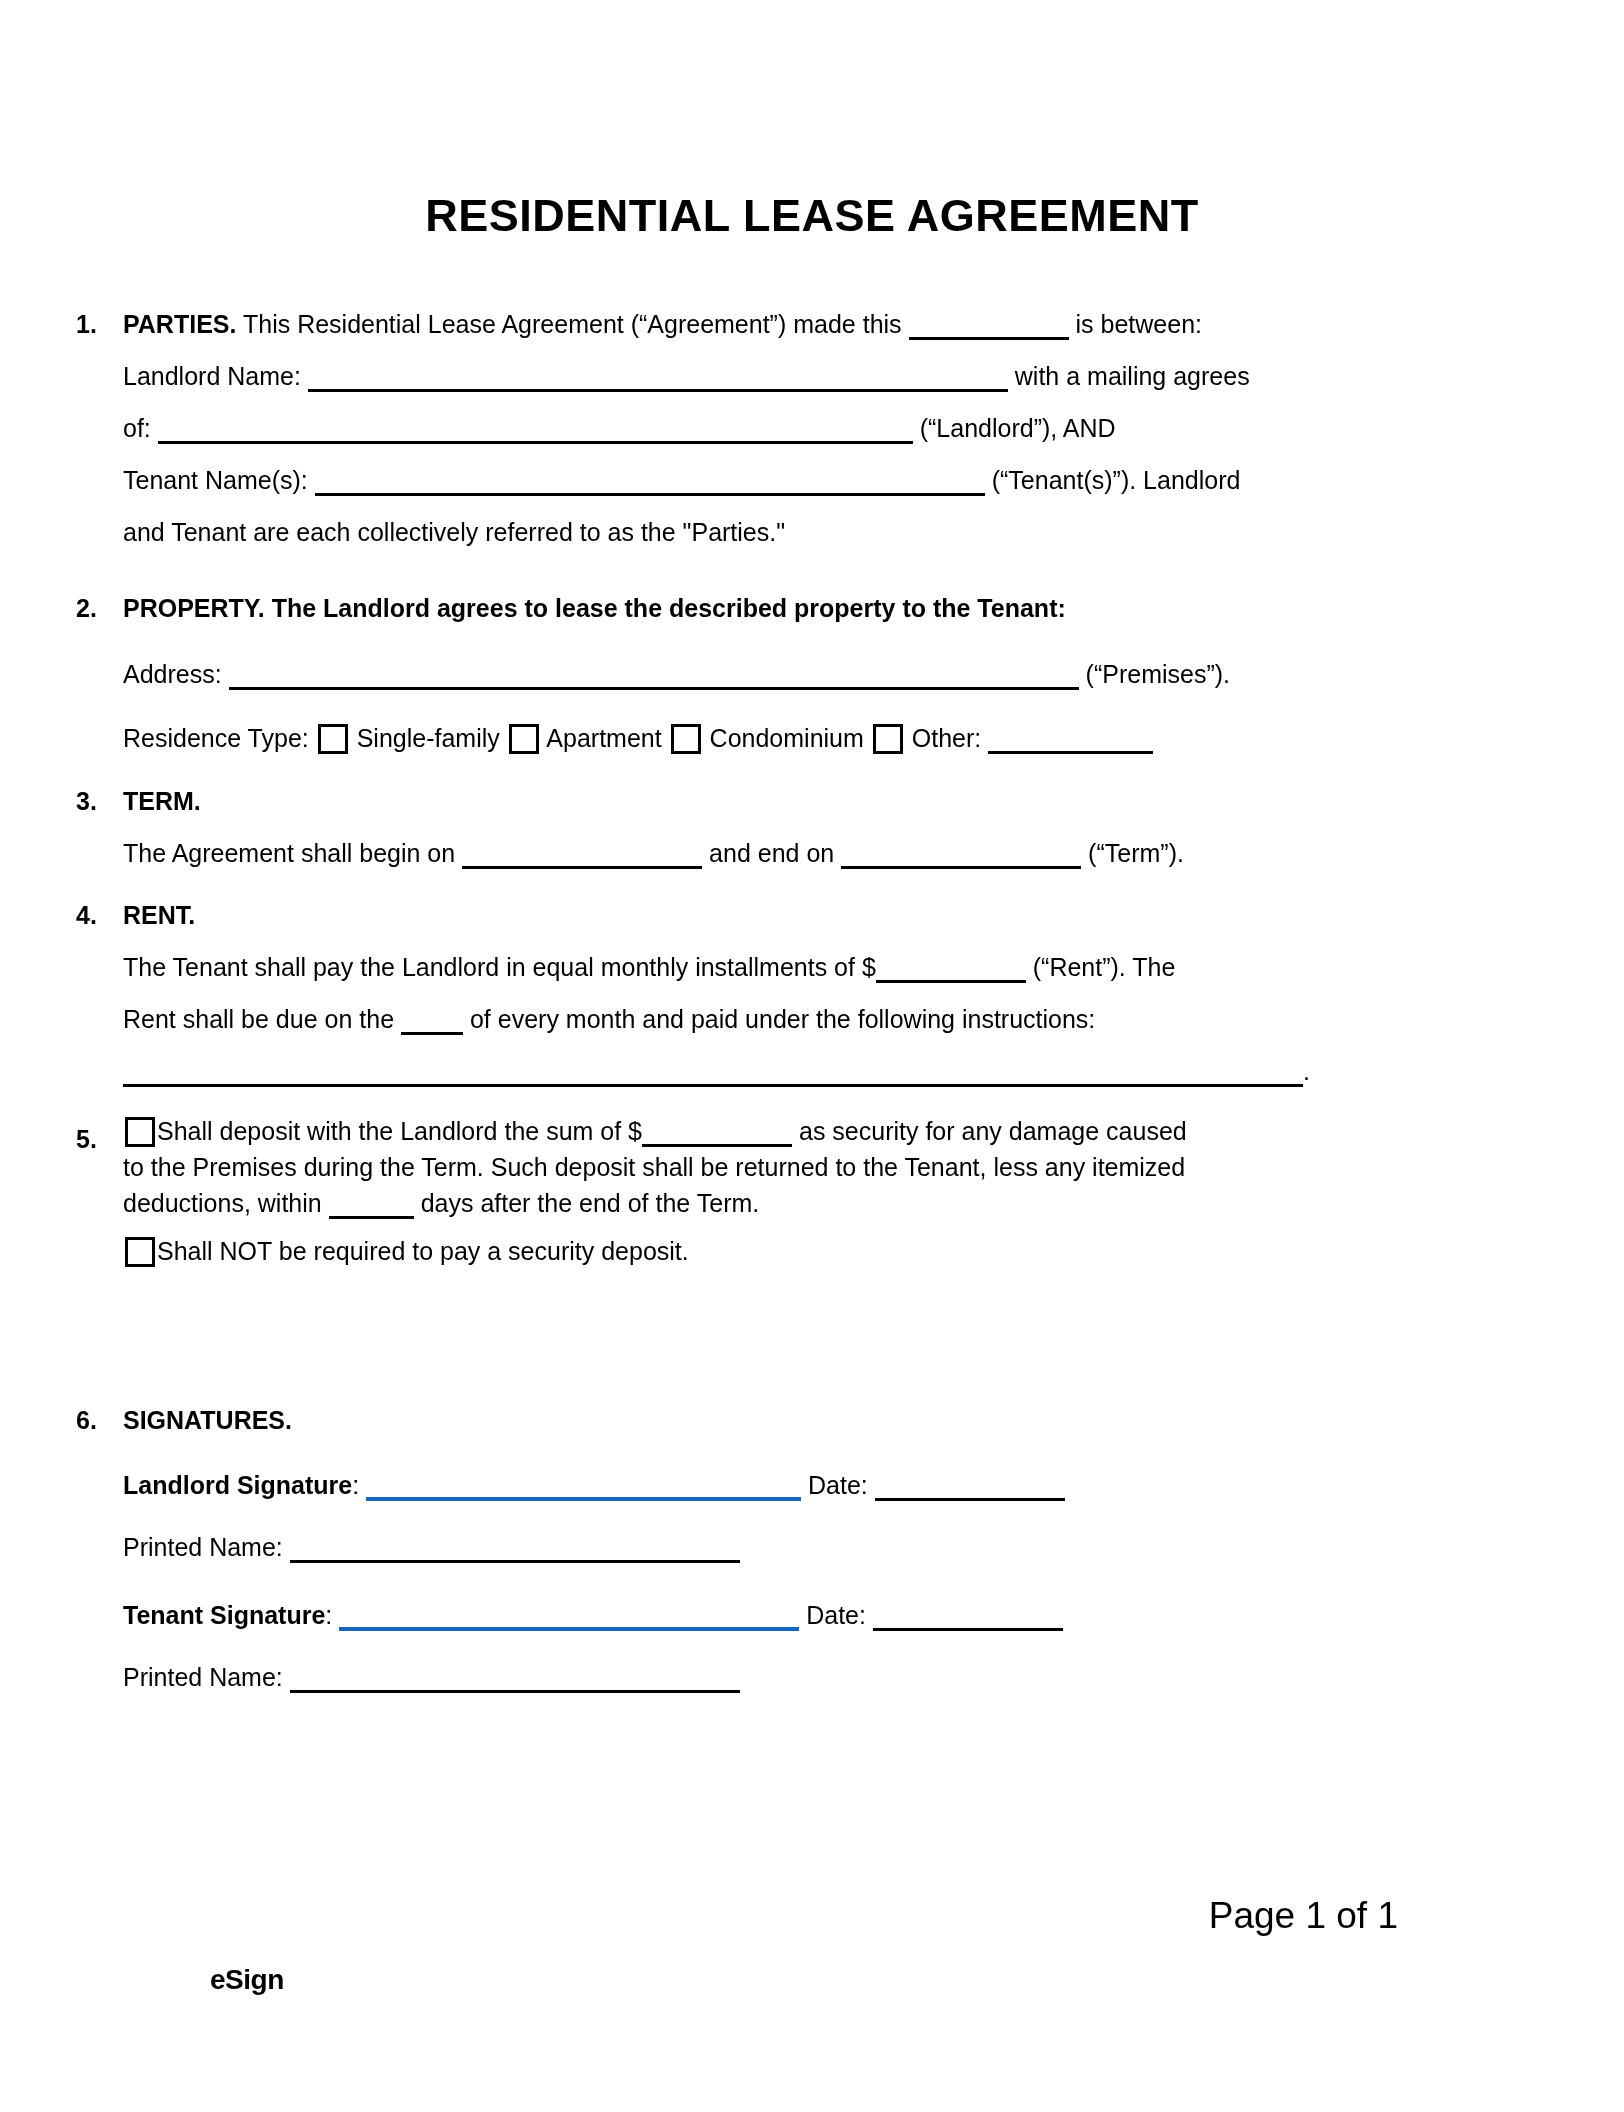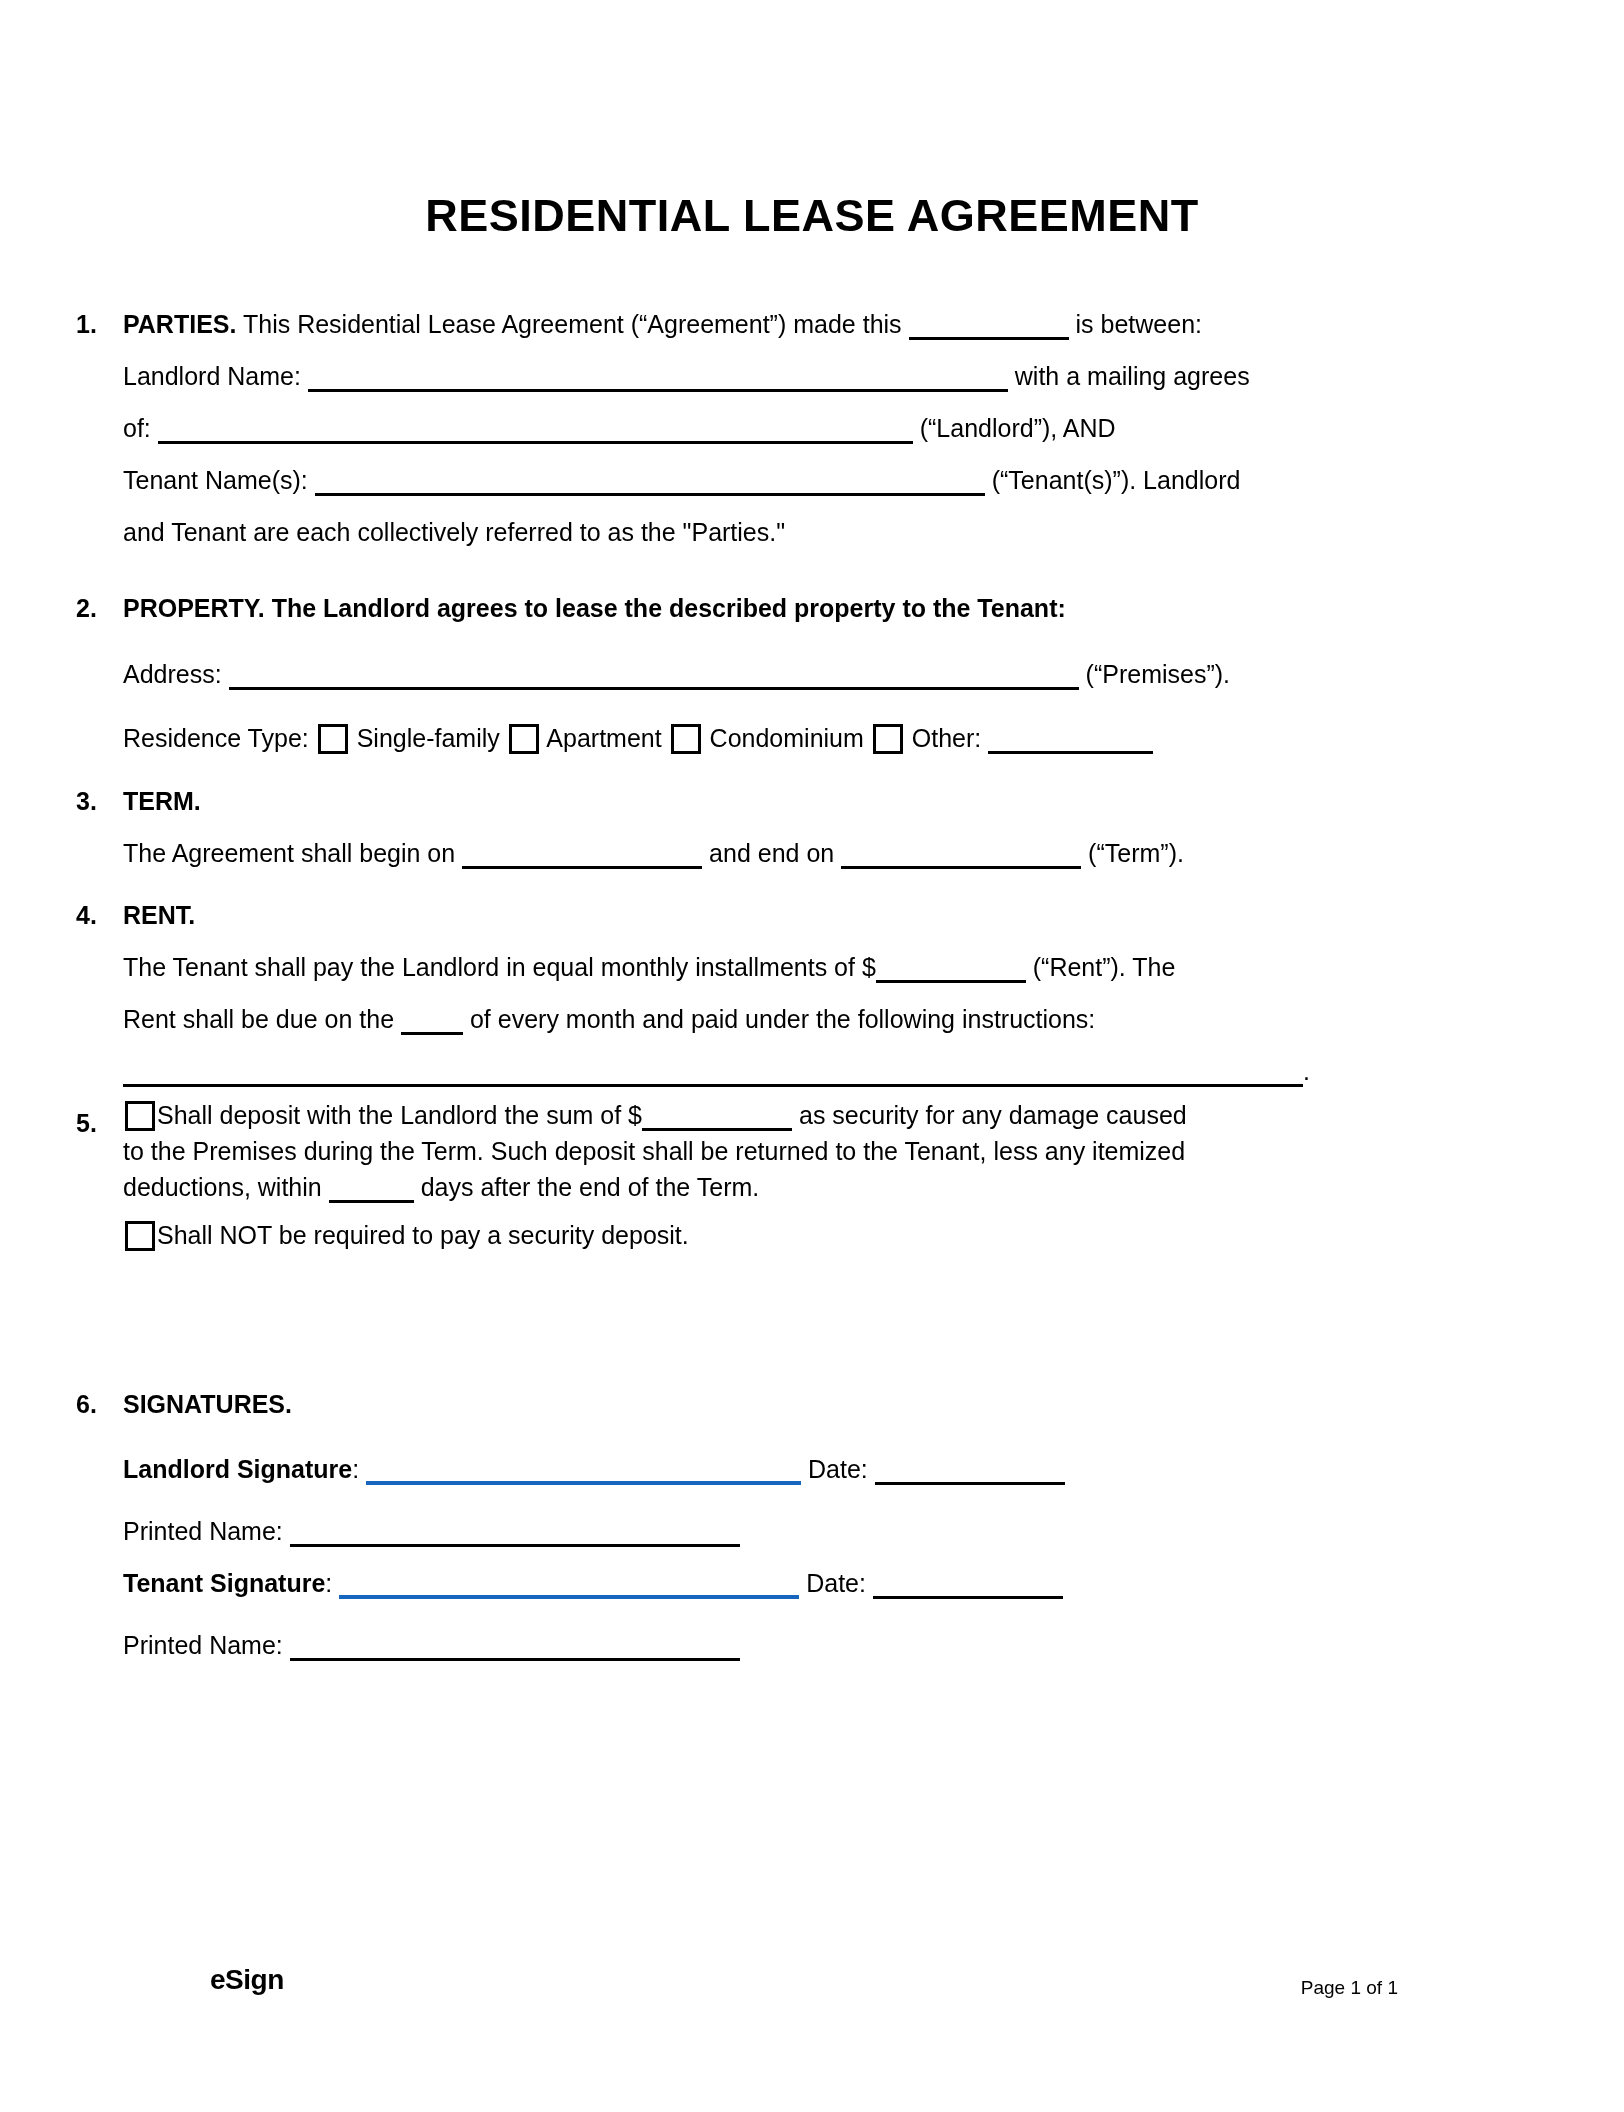--- a/index.html
+++ b/index.html
@@ -40,32 +40,32 @@
   }
   .cb{
     display:inline-block;
     box-sizing:border-box;
     width:30px;height:30px;
     border:3px solid #000;
     vertical-align:-7px;
     margin:0 2px;
     background:#fff;
   }
-  .mt14{margin-top:14px;} .mt12{margin-top:12px;} .mt16{}
+  .mt14{margin-top:14px;} .mt12{margin-top:12px;} .mt16{margin-top:16px;}
   .mt13{margin-top:13px;} .mt10{margin-top:10px;}
   .s1{margin-top:56px;} .s2{margin-top:24px;} .s3{margin-top:11px;}
   .s4{margin-top:10px;} .s5{margin-top:0;} .s6{margin-top:125px;}
   .footer-brand{
     position:absolute;left:210px;top:1960px;
     font-size:28px;font-weight:bold;line-height:40px;
     letter-spacing:-0.5px;
   }
   .footer-page{
-    position:absolute;right:226px;top:1972px;
-    font-size:19px;line-height:32px;
+    position:absolute;right:226px;top:1900px;
+    font-size:37px;line-height:32px;
   }
 </style>
 </head>
 <body>
 
 <div class="page">
 
   <div class="doc-title">RESIDENTIAL LEASE AGREEMENT</div>
 
   <div class="section s1">

